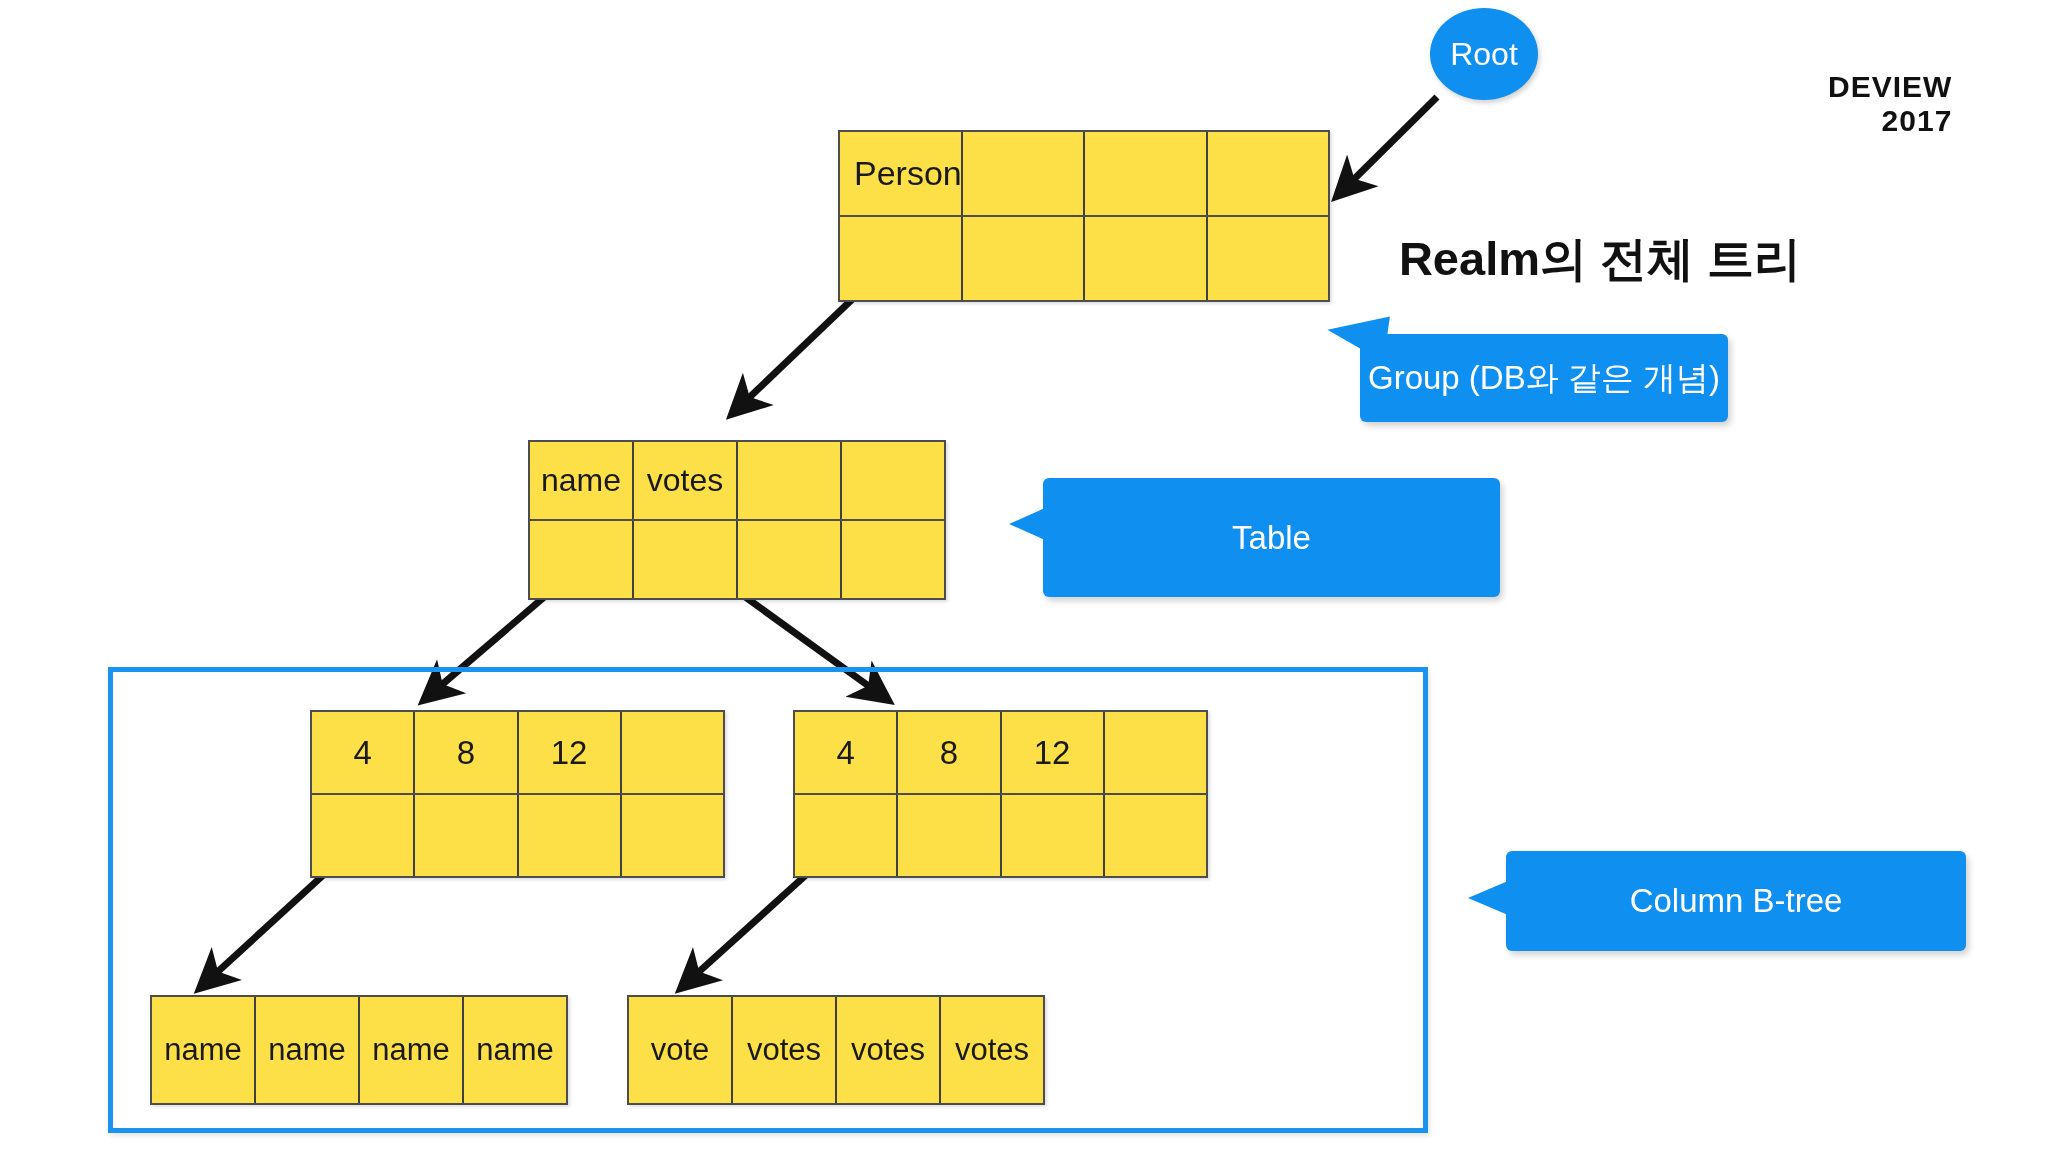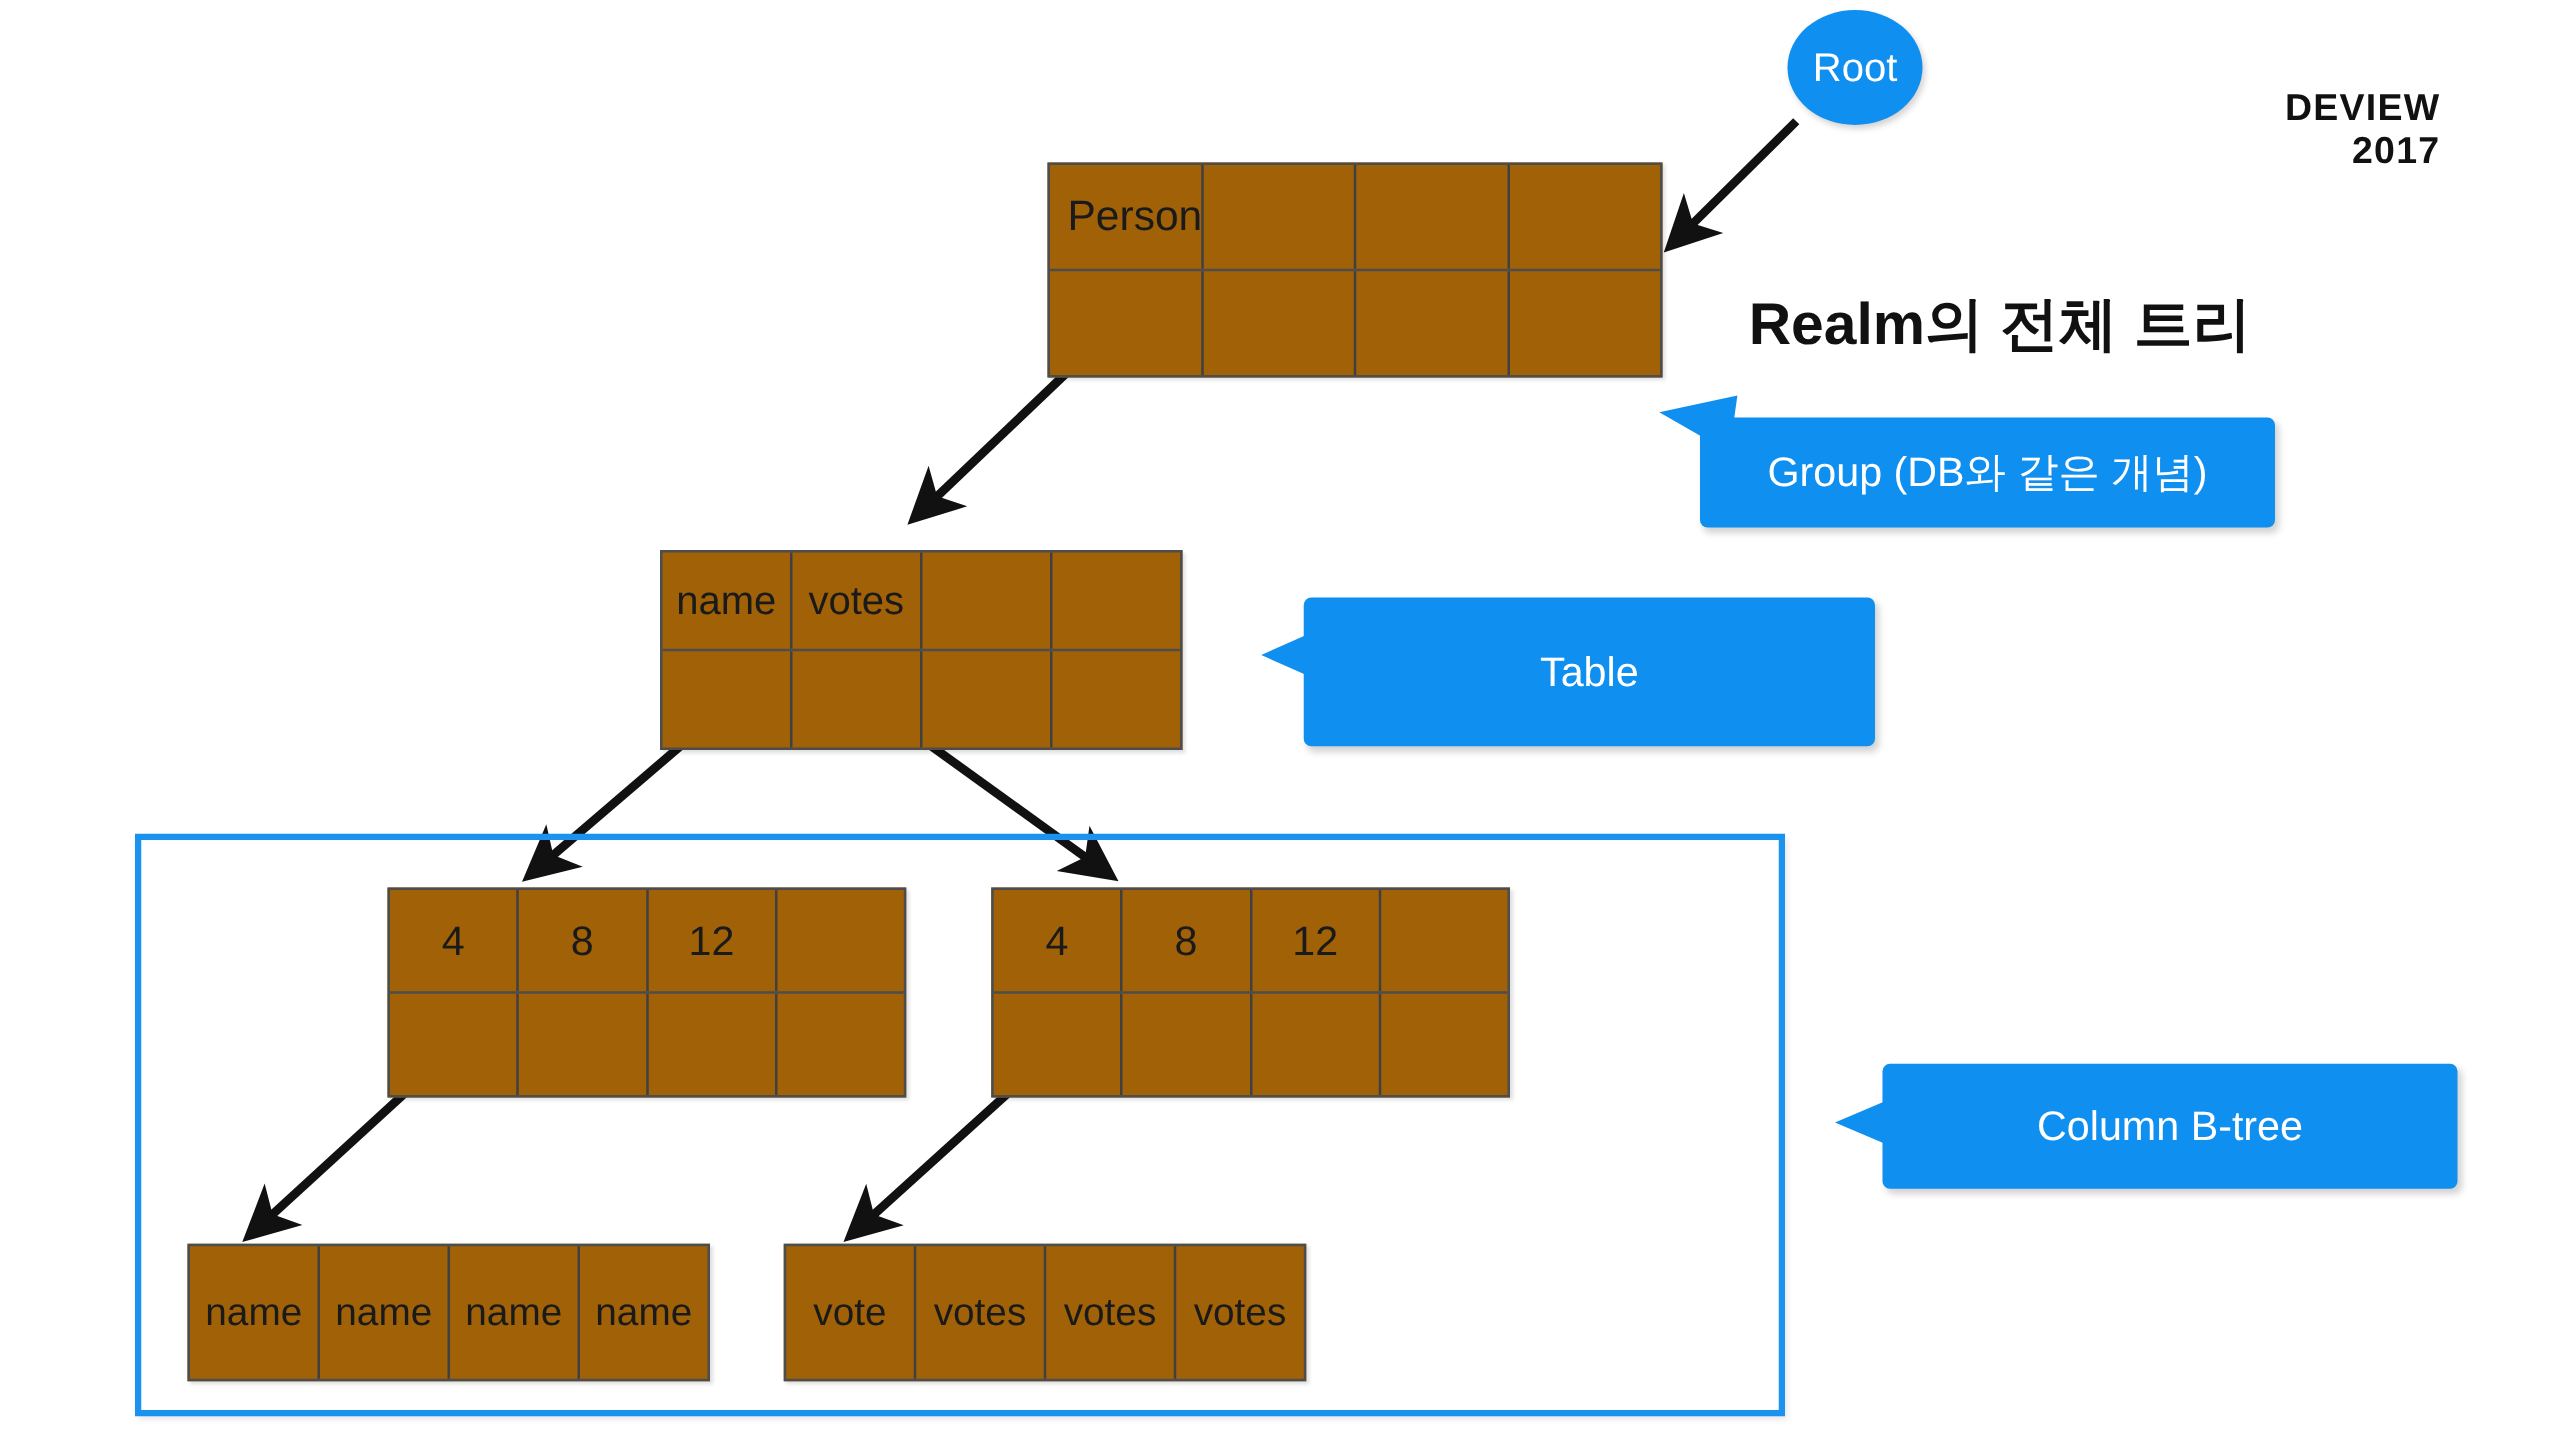--- a/index.html
+++ b/index.html
@@ -25,21 +25,21 @@
     pointer-events: none;
   }
 
   
   .node {
     position: absolute;
     display: flex;
     flex-direction: column;
     box-sizing: border-box;
     border: 2px solid #4d4d4d;
-    background: #a16207;
+    background: #fde047;
     box-shadow: 2px 2px 3px rgba(0,0,0,0.13);
   }
   .node-row {
     display: flex;
     flex: 1 1 0;
     min-height: 0;
   }
   .node-row + .node-row {
     border-top: 2px solid #4d4d4d;
   }
@@ -125,21 +125,21 @@
     font-weight: 500;
     box-shadow: 3px 4px 6px rgba(0,0,0,0.18);
   }
   .callout .tail {
     position: absolute;
     width: 0; height: 0;
   }
   
   #callout-group {
     left: 1360px; top: 334px;
-    width: 460px; height: 88px;
+    width: 368px; height: 88px;
   }
   #callout-group .tail {
     left: -33px; top: -22px;
     border-top: 22px solid transparent;
     border-right: 60px solid #0f8ff0;
     border-bottom: 24px solid transparent;
     transform: rotate(8deg);
   }
   
   #callout-table {

